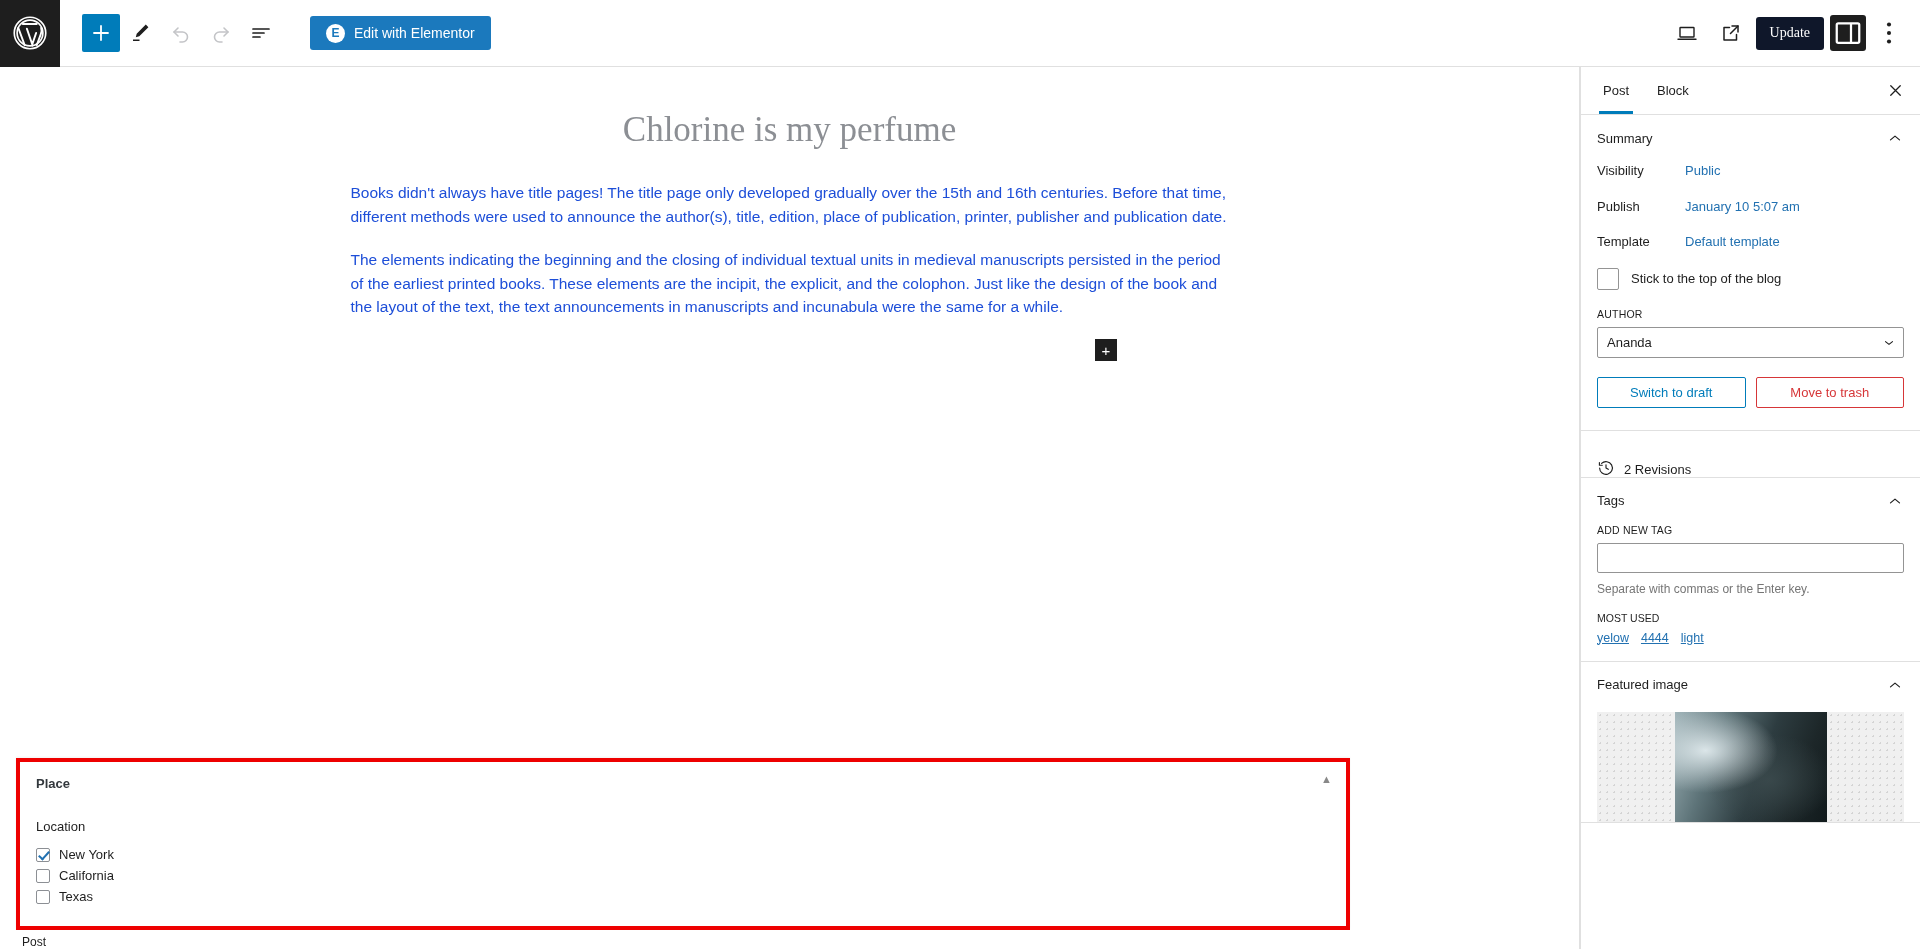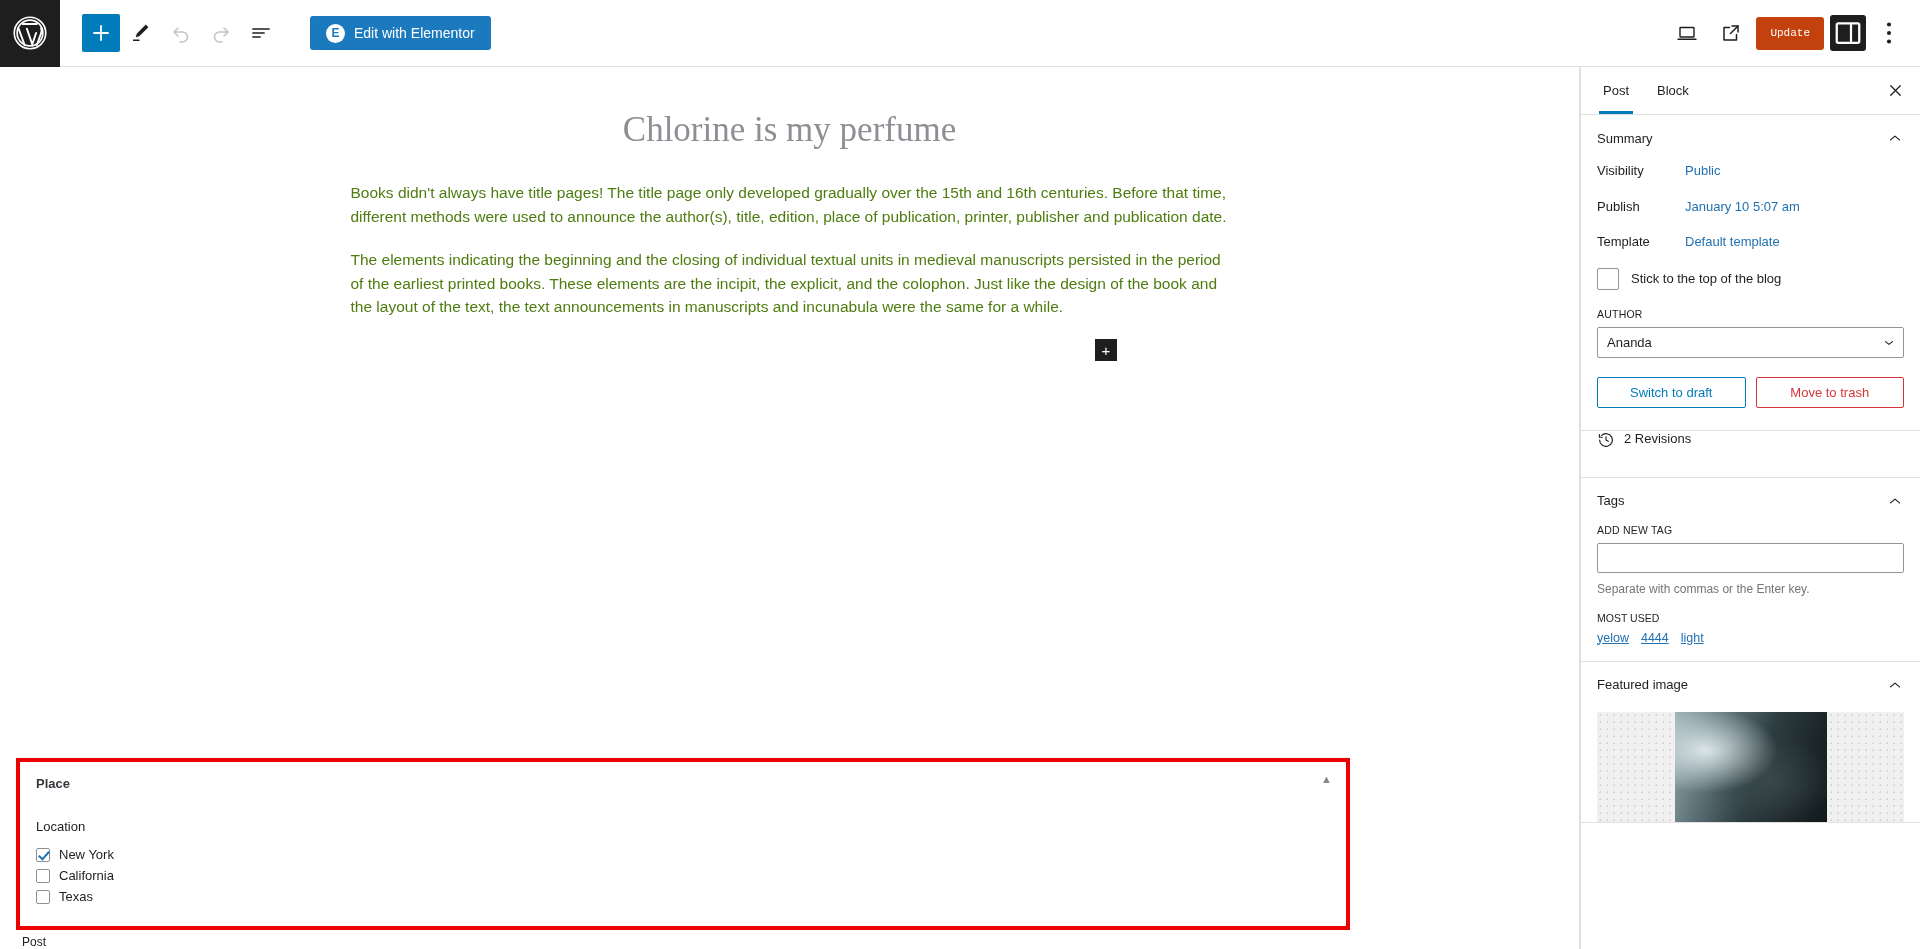--- a/index.html
+++ b/index.html
@@ -33,44 +33,44 @@
     margin-left: 28px; height: 34px; background: #1b79bd; color: #fff;
     border: none; border-radius: 3px; display: flex; align-items: center; gap: 9px;
     padding: 0 16px; font-size: 14px; cursor: pointer; font-family: "Liberation Sans", sans-serif;
   }
   .elementor-badge {
     width: 19px; height: 19px; border-radius: 50%; background: #fff; color: #1b79bd;
     display: flex; align-items: center; justify-content: center; font-size: 12px; font-weight: bold;
   }
   .tb-right { margin-left: auto; display: flex; align-items: center; gap: 6px; padding-right: 14px; }
   .update-btn {
-    background: #c2410c; color: #fff; border: none; border-radius: 3px;
-    height: 33px; padding: 0 14px; font-size: 11px; cursor: pointer;
-    font-family: Liberation Mono, monospace;
+    background: #0f172a; color: #fff; border: none; border-radius: 3px;
+    height: 33px; padding: 0 14px; font-size: 14px; cursor: pointer;
+    font-family: Liberation Serif, serif;
   }
   .sidebar-toggle {
     width: 36px; height: 36px; background: #1e1e1e; color: #fff; border: none;
     border-radius: 3px; display: flex; align-items: center; justify-content: center; cursor: pointer;
   }
   .dots-btn { width: 34px; height: 36px; background: transparent; border: none;
     display: flex; align-items: center; justify-content: center; cursor: pointer; color: #1e1e1e; }
 
   
   .body-row { flex: 1; display: flex; min-height: 0; position: relative; }
 
   .editor-col { flex: 1; position: relative; background: #fff; overflow: hidden;
     border-right: 1px solid #e0e0e0; }
   .post-content { padding-top: 42px; }
   .post-title {
     font-family: "Liberation Serif", serif;
     font-size: 35px; color: #8c8f94; text-align: center; font-weight: normal;
     line-height: 1.2; padding: 0 20px;
   }
   .post-para {
-    width: 878px; margin: 18px auto; color: #4d7c0f; font-size: 15.5px; line-height: 1.52;
+    width: 878px; margin: 18px auto; color: #1d4ed8; font-size: 15.5px; line-height: 1.52;
     font-family: "Liberation Sans", sans-serif;
   }
   .para1 { margin-top: 30px; }
   .para2 { margin-top: 20px; }
   .inserter-plus {
     position: absolute; left: 1095px; top: 272px;
     width: 22px; height: 22px; background: #1e1e1e; color: #fff; border: none;
     display: flex; align-items: center; justify-content: center; cursor: pointer; font-size: 15px;
   }
 
@@ -130,21 +130,21 @@
   .select-chev { position: absolute; right: 8px; top: 9px; pointer-events: none; color: #1e1e1e; }
 
   .btn-row { display: flex; gap: 10px; margin-top: 19px; margin-bottom: 6px; }
   .ghost-btn {
     flex: 1; height: 31px; background: #fff; border: 1px solid #007cba; color: #007cba;
     border-radius: 2px; font-size: 13px; cursor: pointer; font-family: "Liberation Sans", sans-serif;
   }
   .ghost-btn.danger { border-color: #d63638; color: #d63638; }
 
   .revisions-row {
-    display: flex; align-items: flex-start; gap: 9px; height: 46px; font-size: 13px;
+    display: flex; align-items: flex-end; gap: 9px; height: 46px; font-size: 13px;
     color: #1e1e1e; cursor: pointer;
   }
 
   .tag-input {
     width: 100%; height: 30px; border: 1px solid #949494; border-radius: 2px;
     padding: 0 8px; font-size: 13px; font-family: "Liberation Sans", sans-serif; background: #fff;
   }
   .helper-text { font-size: 12px; color: #757575; margin-top: 9px; }
   .most-used-label {
     font-size: 10.5px; text-transform: uppercase; color: #1e1e1e; margin-top: 16px; margin-bottom: 7px;

